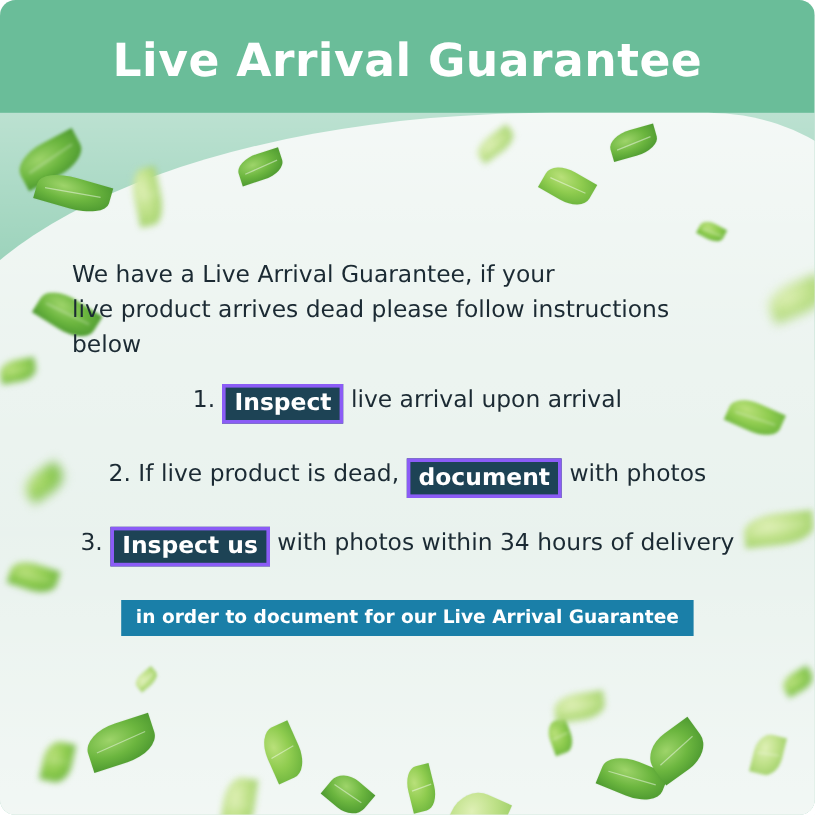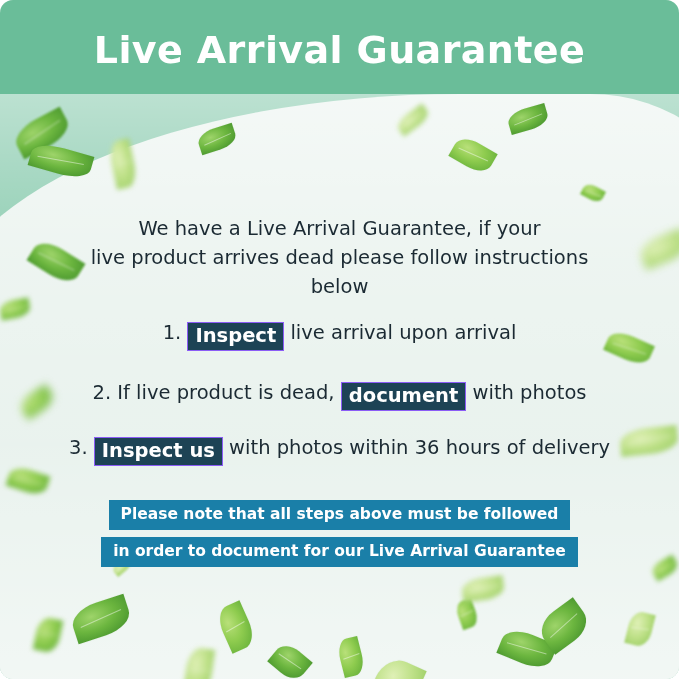--- a/index.html
+++ b/index.html
@@ -113,21 +113,20 @@
     width: 679px;
     height: 679px;
     z-index: 5;
   }
 
   .intro {
     position: absolute;
     left: 60px;
     top: 214px;
     width: 559px;
-    text-align: center;
     color: #1b2a33;
     font-size: 19.5px;
     line-height: 29px;
     font-family: "DejaVu Sans", sans-serif;
     font-weight: 400;
   }
   .intro .l { display: block; }
 
   .steps {
     position: absolute;
@@ -145,21 +144,21 @@
   }
   .step.s1 { margin-bottom: 29px; }
   .step.s2 { margin-bottom: 24px; }
 
   .hl {
     display: inline-block;
     background: #1d4355;
     color: #ffffff;
     font-weight: bold;
     padding: 2px 7px 3px 7px;
-    border: 1px solid #8b5cf6;
+    border: 3px solid #8b5cf6;
     line-height: 22px;
     vertical-align: -3px;
   }
 
   .notes {
     position: absolute;
     left: 0;
     top: 500px;
     width: 679px;
     text-align: center;
@@ -233,28 +232,25 @@
       <div class="step s1">
         <span>1.</span><span></span>
         <span class="hl">Inspect</span><span> live arrival upon arrival</span>
       </div>
 
       <div class="step s2">
         <span>2.</span><span> If live product is dead, </span><span class="hl">document</span><span> with photos</span>
       </div>
 
       <div class="step s3">
-        <span>3.</span><span> </span><span class="hl">Inspect us</span><span> with photos within 36 hours of delivery</span>
+        <span>3.</span><span> </span><span class="hl">Inspect us</span><span> with photos within 34 hours of delivery</span>
       </div>
 
     </div>
 
     <div class="notes">
       <div class="note-row">
-        <span class="note">Please note that all steps above must be followed</span>
-      </div>
-      <div class="note-row">
         <span class="note">in order to document for our Live Arrival Guarantee</span>
       </div>
     </div>
 
   </div>
 </div>
 
 </body></html>

